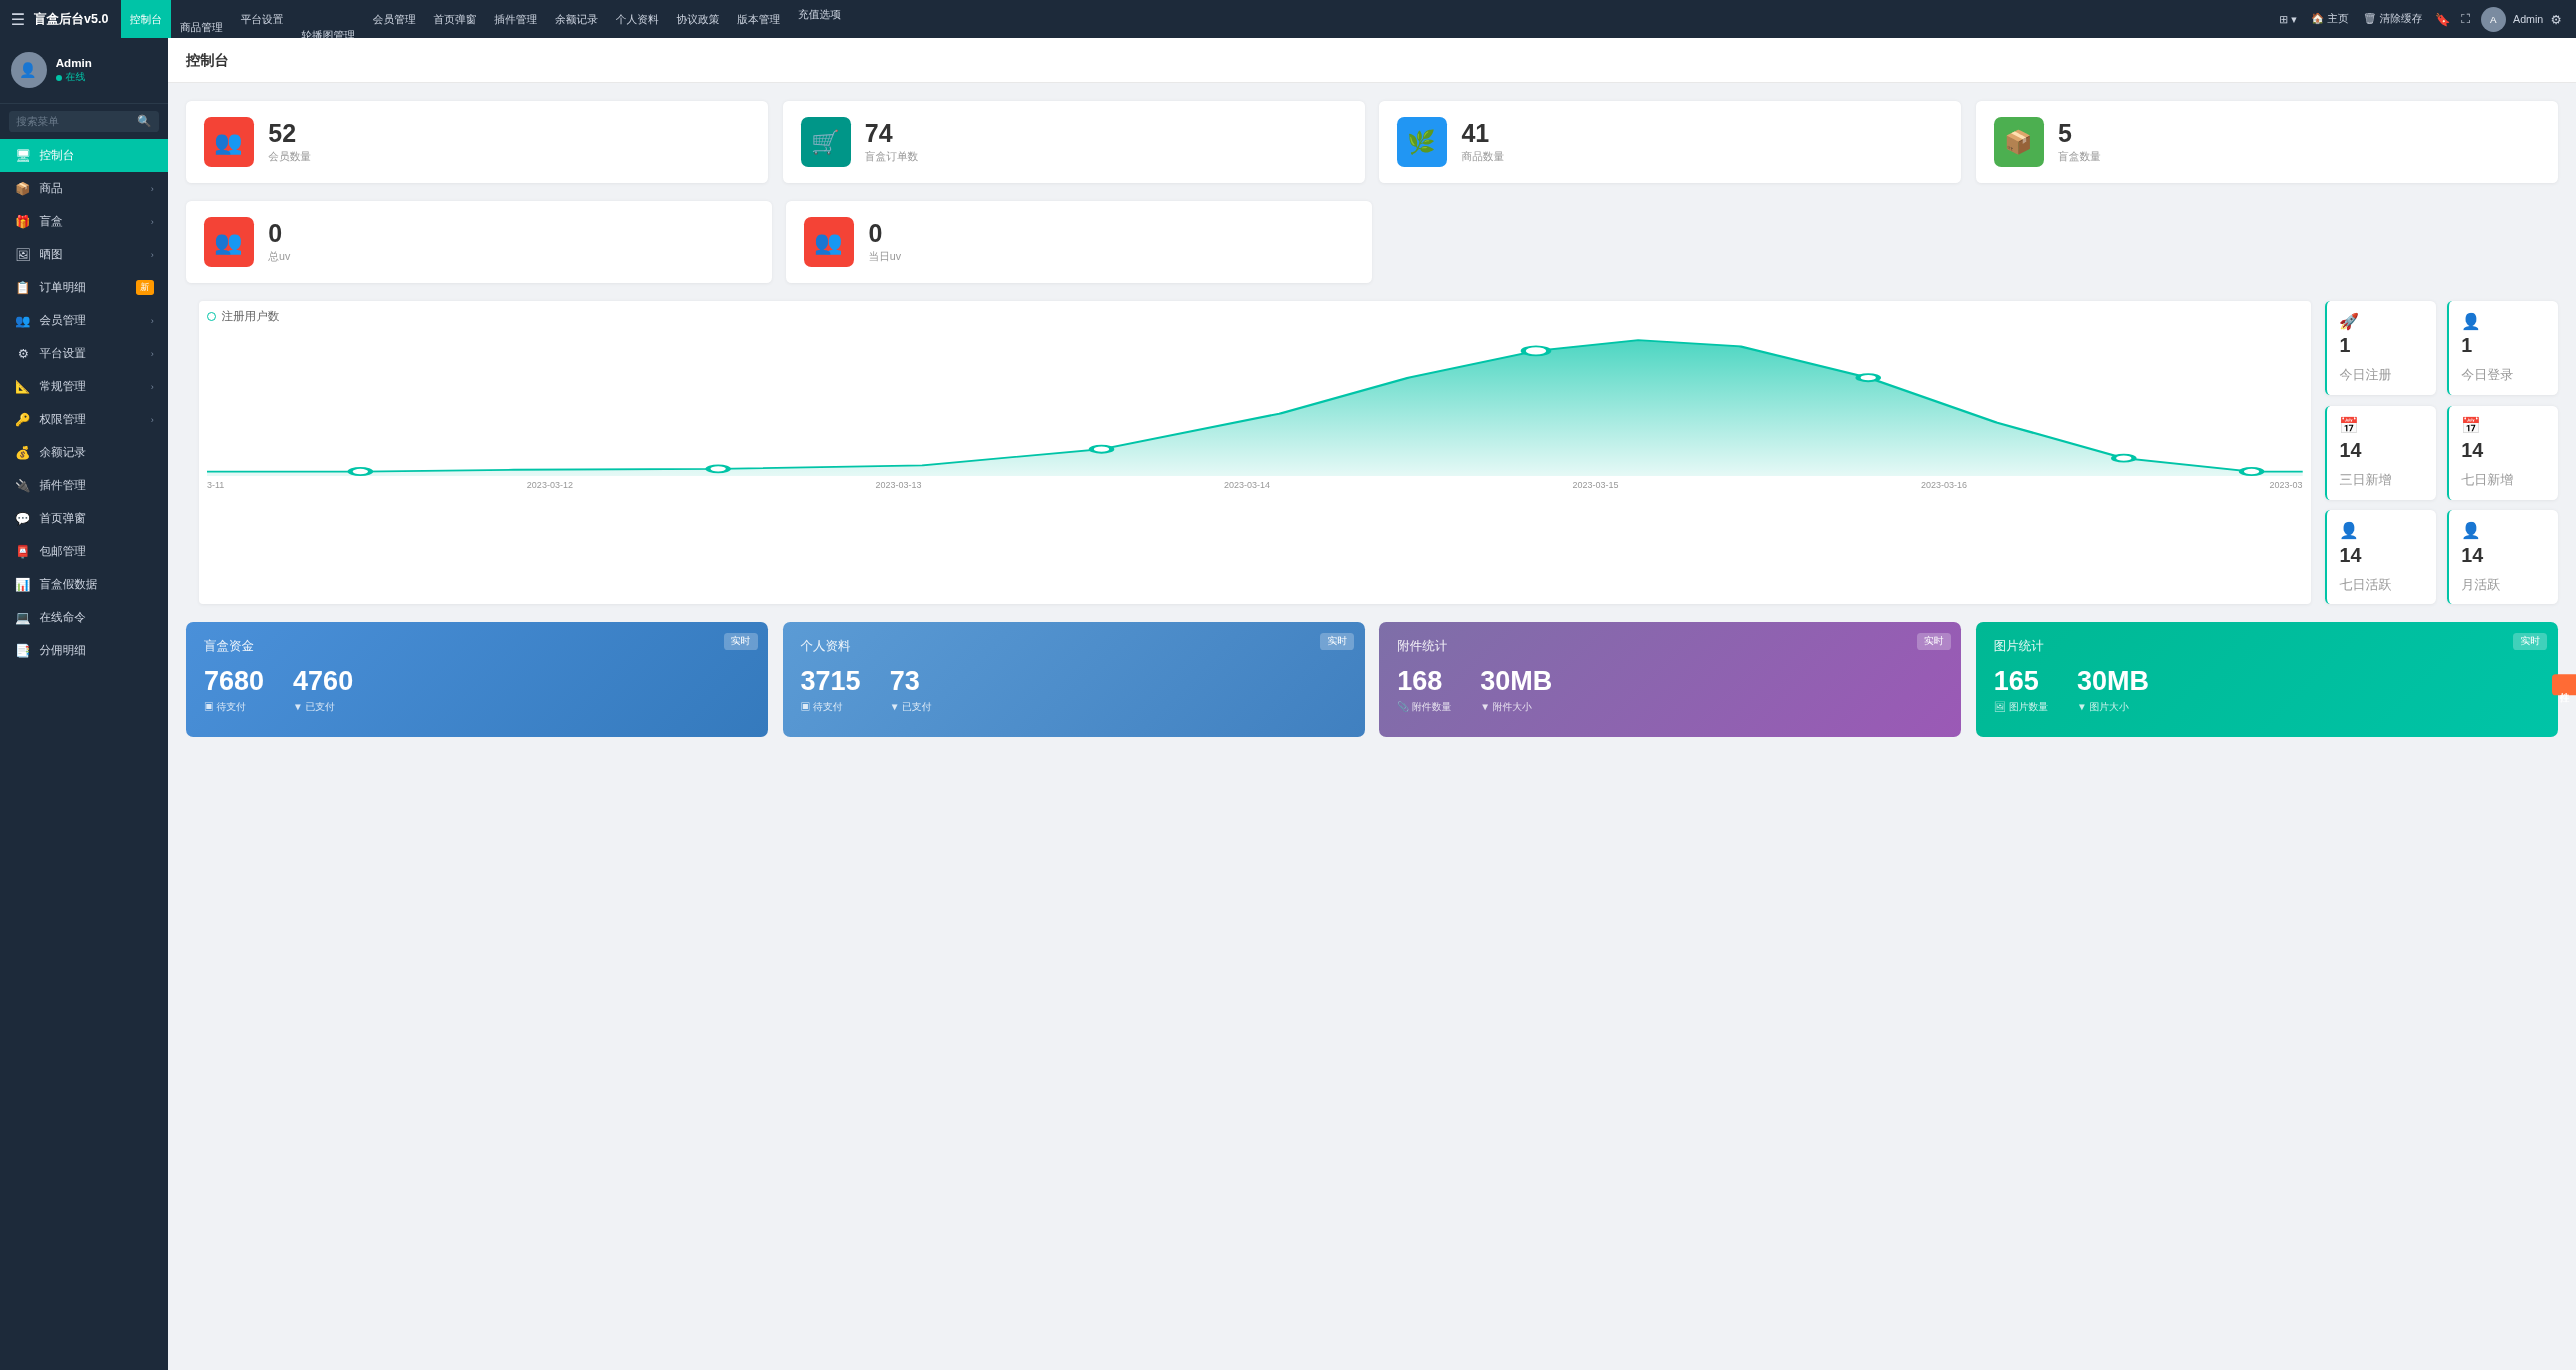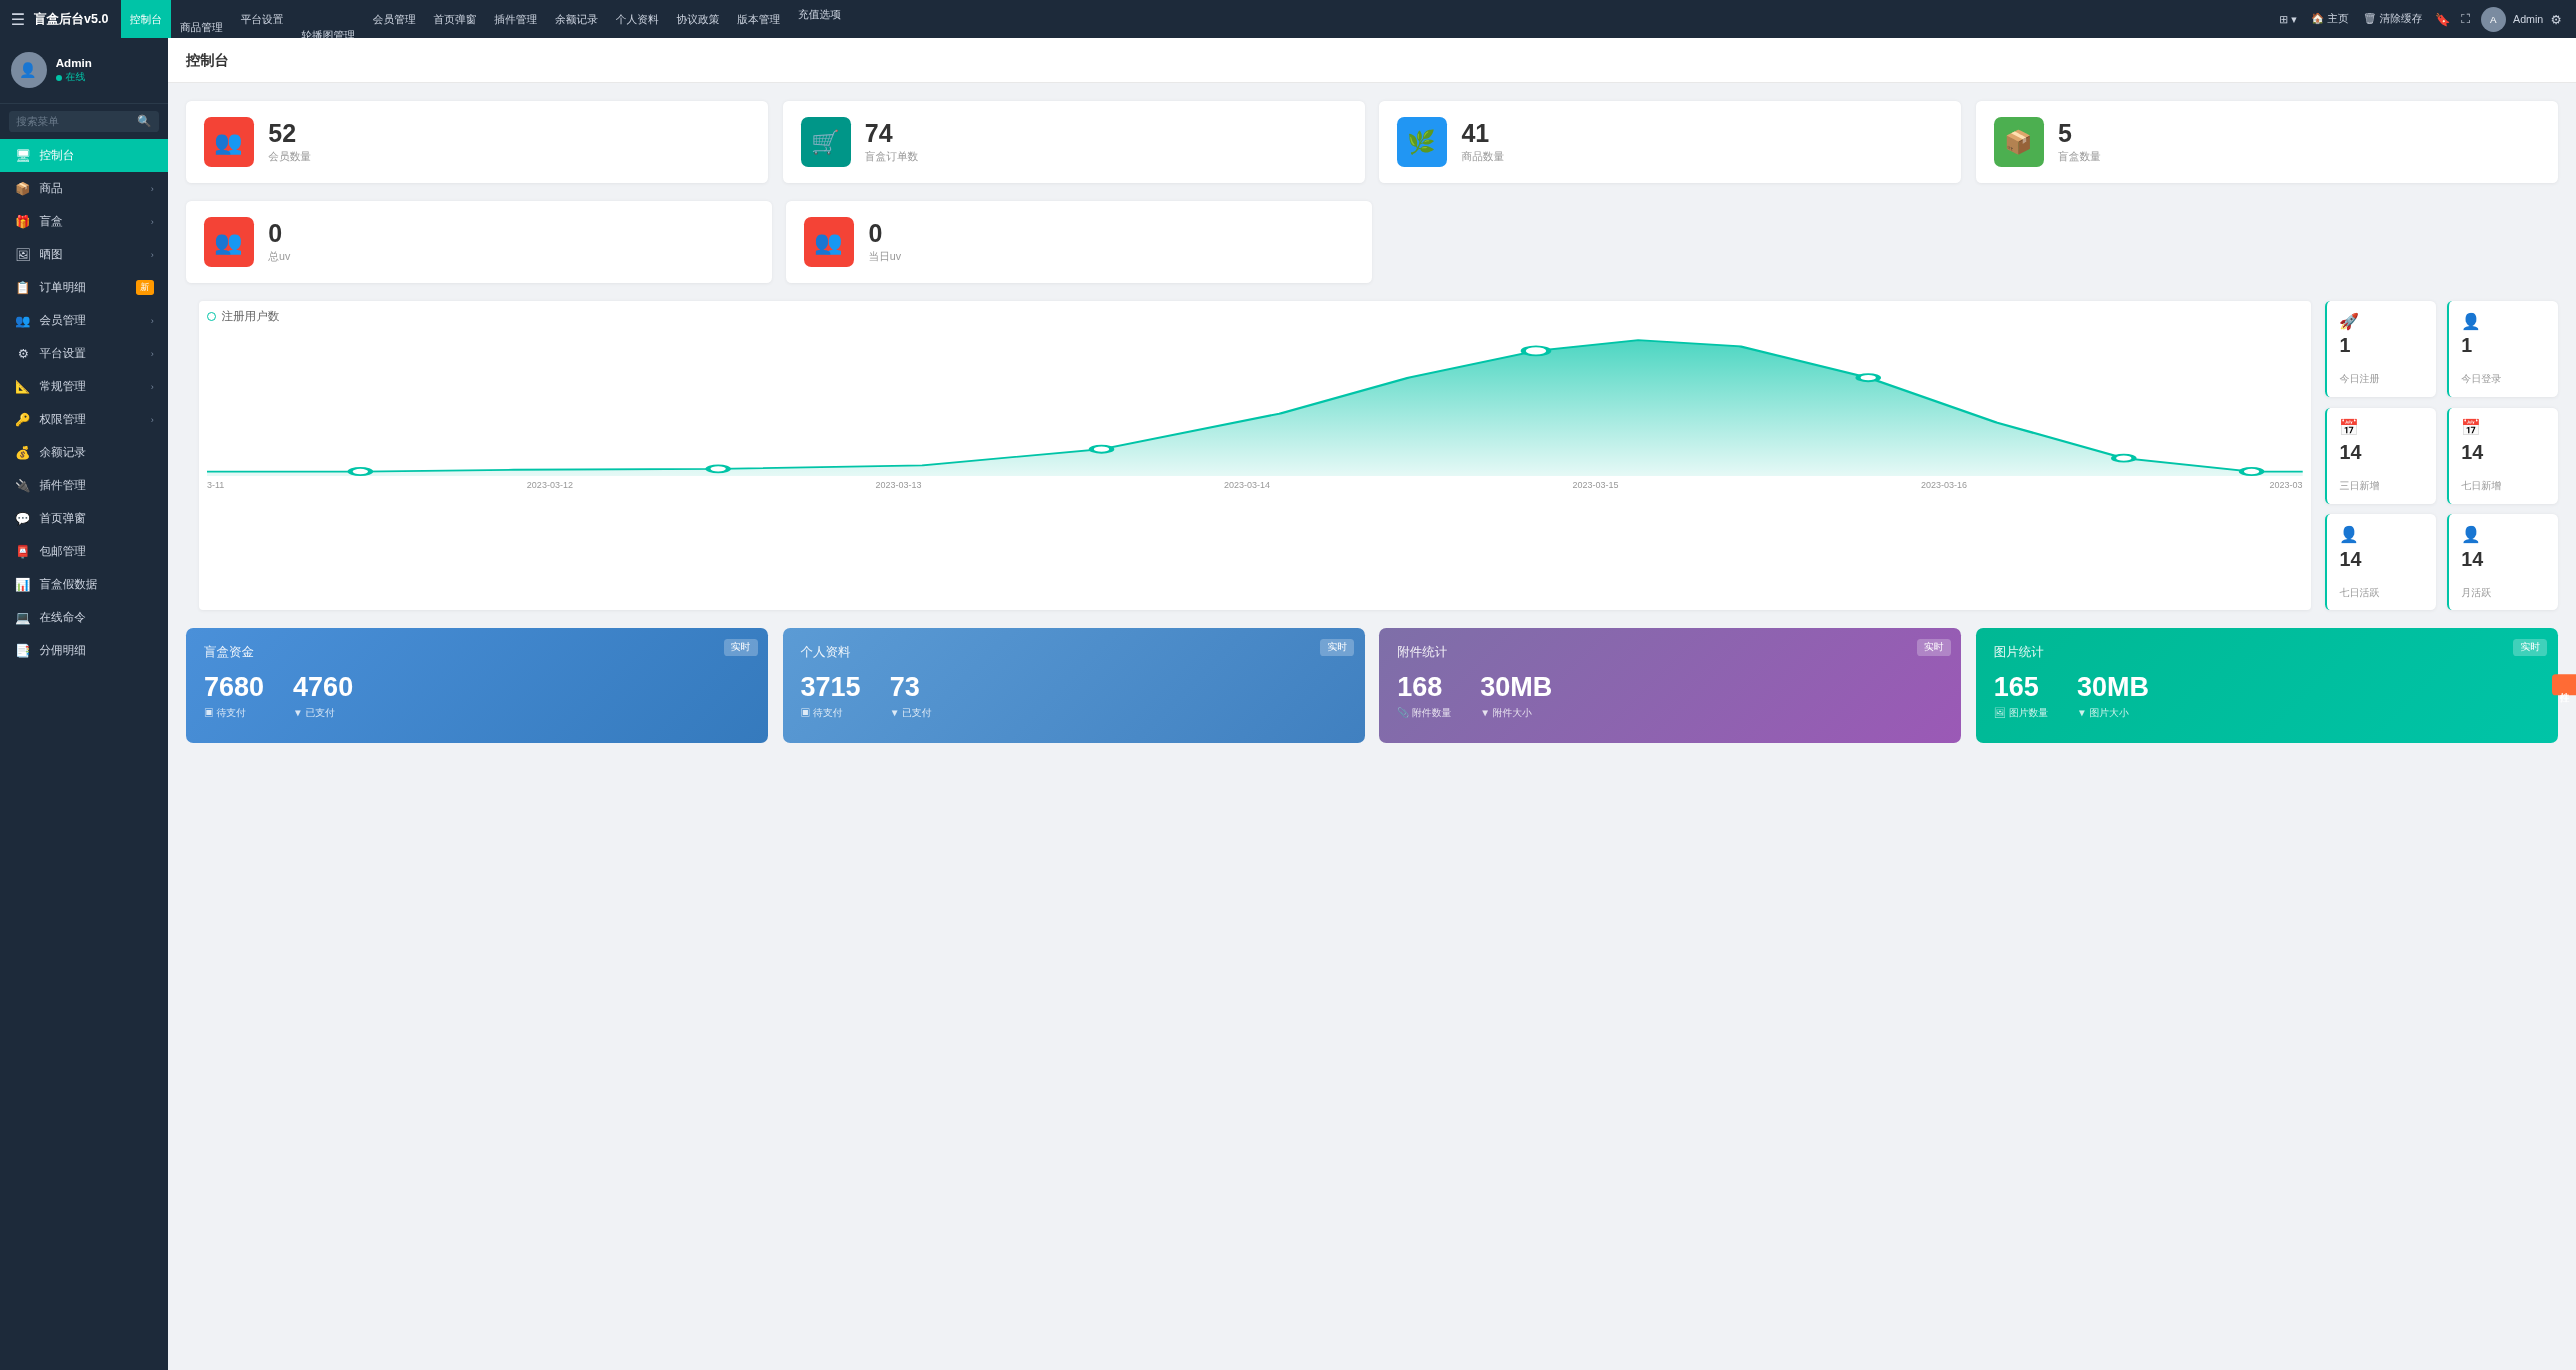--- a/index.html
+++ b/index.html
@@ -59,21 +59,21 @@
     .chart-line-dot { width: 9px; height: 9px; border-radius: 50%; border: 1.8px solid #00c4a7; background: #fff; display: inline-block; }
 
     
     .chart-svg-wrap { width: 100%; height: 143px; position: relative; }
     .chart-x-labels { display: flex; justify-content: space-between; margin-top: 3.6px; font-size: 9px; color: #999; }
 
     
     .stats-right { display: grid; grid-template-columns: 1fr 1fr; gap: 10.7px; align-content: start; }
     .mini-stat { background: #fff; border-radius: 5.4px; padding: 10.7px 12.5px; box-shadow: 0 0.9px 3.6px rgba(0,0,0,0.06); border-left: 2.7px solid #00c4a7; }
     .mini-stat .ms-num { font-size: 19.7px; font-weight: bold; color: #333; }
-    .mini-stat .ms-label { font-size: 10px; color: #999; margin-top: 15px; }
+    .mini-stat .ms-label { font-size: 13px; color: #999; margin-top: 9px; }
     .mini-stat .ms-icon { font-size: 16px; color: #00c4a7; margin-bottom: 3.6px; }
 
     
     .bottom-cards { display: grid; grid-template-columns: 1fr 1fr 1fr 1fr; gap: 14.3px; }
     .bottom-card { border-radius: 7.2px; padding: 16px 18px; color: #fff; position: relative; overflow: hidden; }
     .bottom-card .bc-badge { position: absolute; top: 10.7px; right: 10.7px; background: rgba(255,255,255,0.25); border-radius: 3.6px; padding: 1.8px 7.2px; font-size: 9.8px; }
     .bottom-card .bc-title { font-size: 12.5px; margin-bottom: 10.7px; opacity: 0.9; }
     .bottom-card .bc-nums { display: flex; gap: 29px; margin-bottom: 7.2px; }
     .bottom-card .bc-big { font-size: 27px; font-weight: bold; }
     .bottom-card .bc-sub { font-size: 9.8px; opacity: 0.8; margin-top: 3.6px; display: flex; align-items: center; gap: 3.6px; }

